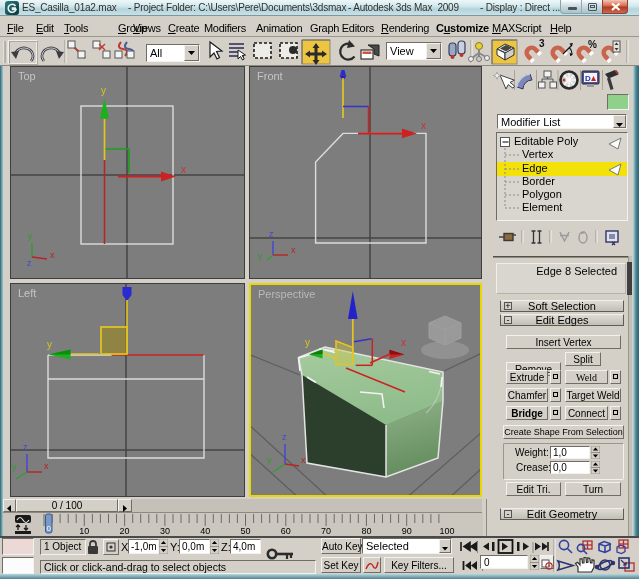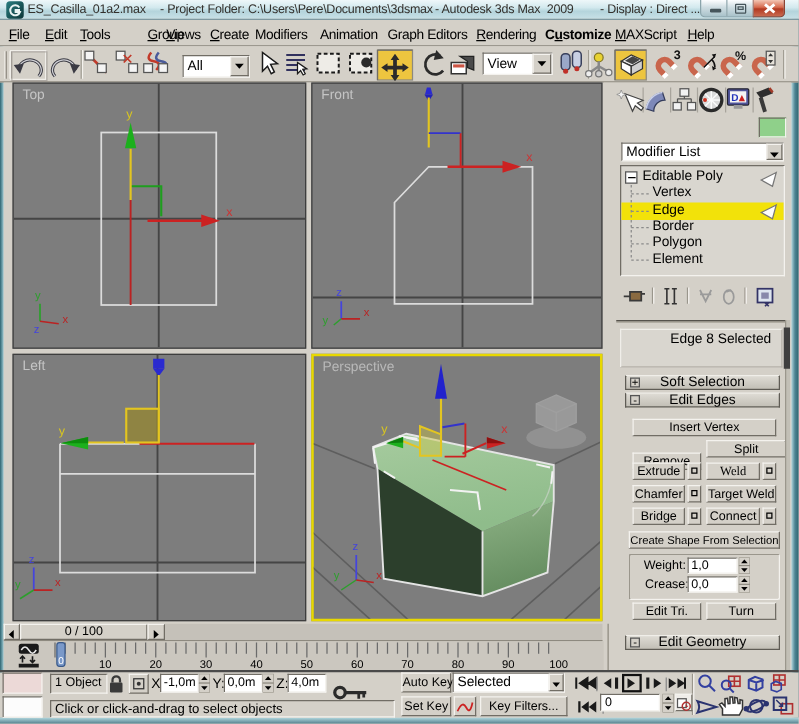--- a/index.html
+++ b/index.html
@@ -438,35 +438,35 @@
   <div class="abs" style="left:13px;top:197px;width:130px;height:31px;background:#d9d6cf;border:1px solid #b5b1a9;border-left-color:#f0eee9;border-top-color:#f0eee9;"></div>
 
   <div class="abs t11" style="left:0px;top:199px;width:134px;text-align:right;color:#000;">Edge 8 Selected</div>
 
   <div class="abs hdr" style="left:17px;top:234px;width:124px;height:12px;line-height:11px;">Soft Selection</div>
   <div class="abs" style="left:21px;top:236px;width:8px;height:8px;background:#d4d0c8;border:1px solid #555;font-size:9px;line-height:6px;text-align:center;">+</div>
   <div class="abs hdr" style="left:17px;top:248px;width:124px;height:12px;line-height:11px;">Edit Edges</div>
   <div class="abs" style="left:21px;top:250px;width:8px;height:8px;background:#d4d0c8;border:1px solid #555;font-size:9px;line-height:6px;text-align:center;">-</div>
   <div class="abs btn bt" style="left:23px;top:269px;width:115px;height:14px;">Insert Vertex</div>
   <div class="abs btn bt" style="left:23px;top:296px;width:55px;height:14px;">Remove</div>
-  <div class="abs btn bt" style="left:82px;top:286px;width:64px;height:14px;">Split</div>
+  <div class="abs btn bt" style="left:82px;top:286px;width:36px;height:14px;">Split</div>
   <div class="abs btn bt" style="left:23px;top:304px;width:42px;height:14px;">Extrude</div>
   <div class="abs btn" style="left:67px;top:304px;width:11px;height:14px;">
       <div style="width:5px;height:5px;border:1px solid #000;margin:3px auto 0;"></div>
     </div>
   <div class="abs btn bt" style="left:82px;top:304px;width:43px;height:14px;font-family:Liberation Serif, serif;">Weld</div>
   <div class="abs btn" style="left:127px;top:304px;width:11px;height:14px;">
       <div style="width:5px;height:5px;border:1px solid #000;margin:3px auto 0;"></div>
     </div>
   <div class="abs btn bt" style="left:23px;top:322px;width:42px;height:14px;">Chamfer</div>
   <div class="abs btn" style="left:67px;top:322px;width:11px;height:14px;">
       <div style="width:5px;height:5px;border:1px solid #000;margin:3px auto 0;"></div>
     </div>
   <div class="abs btn bt" style="left:82px;top:322px;width:56px;height:14px;">Target Weld</div>
-  <div class="abs btn bt" style="left:23px;top:340px;width:42px;height:14px;">Bridge</div>
+  <div class="abs btn bt" style="left:23px;top:340px;width:42px;height:14px;font-weight:bold;">Bridge</div>
   <div class="abs btn" style="left:67px;top:340px;width:11px;height:14px;">
       <div style="width:5px;height:5px;border:1px solid #000;margin:3px auto 0;"></div>
     </div>
   <div class="abs btn bt" style="left:82px;top:340px;width:43px;height:14px;">Connect</div>
   <div class="abs btn" style="left:127px;top:340px;width:11px;height:14px;">
       <div style="width:5px;height:5px;border:1px solid #000;margin:3px auto 0;"></div>
     </div>
   <div class="abs btn bt" style="left:20px;top:359px;width:121px;height:14px;font-size:9px;">Create Shape From Selection</div>
   <div class="abs" style="left:20px;top:377px;width:121px;height:37px;border:1px solid;border-color:#9a968c #f4f2ee #f4f2ee #9a968c;border-radius:2px;">
     <div class="abs" style="left:11px;top:3px;font-size:10px;white-space:nowrap;">Weight:</div>

